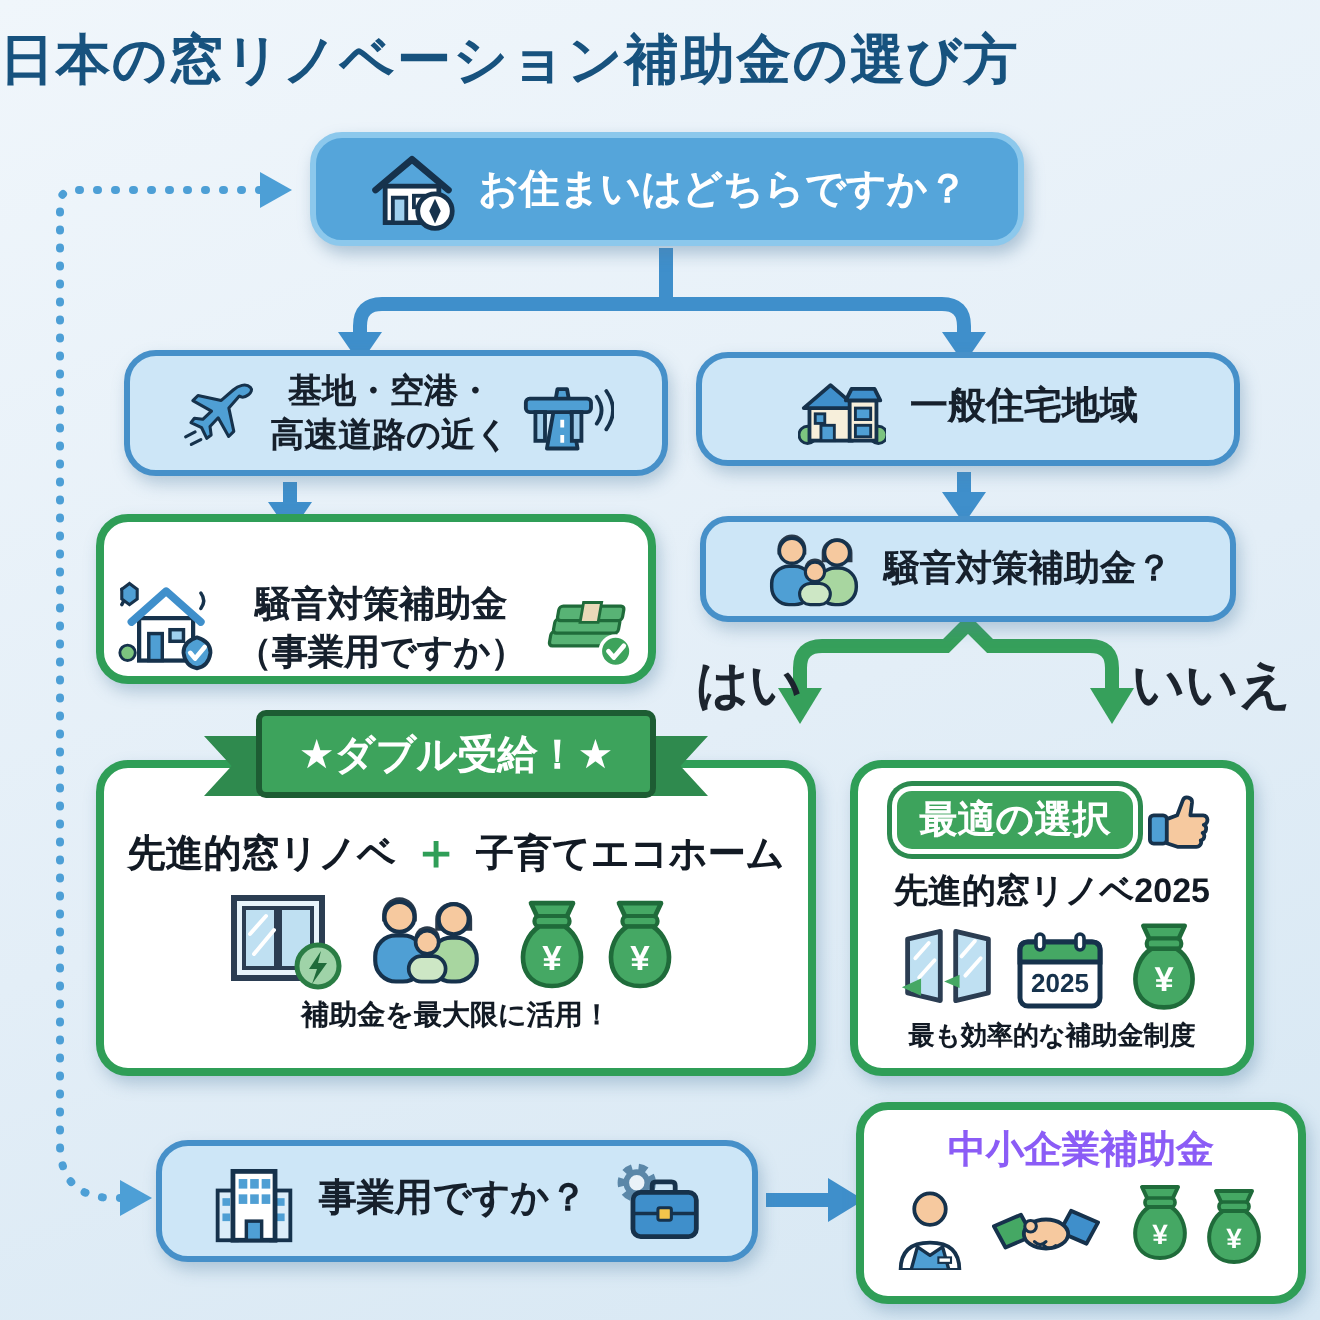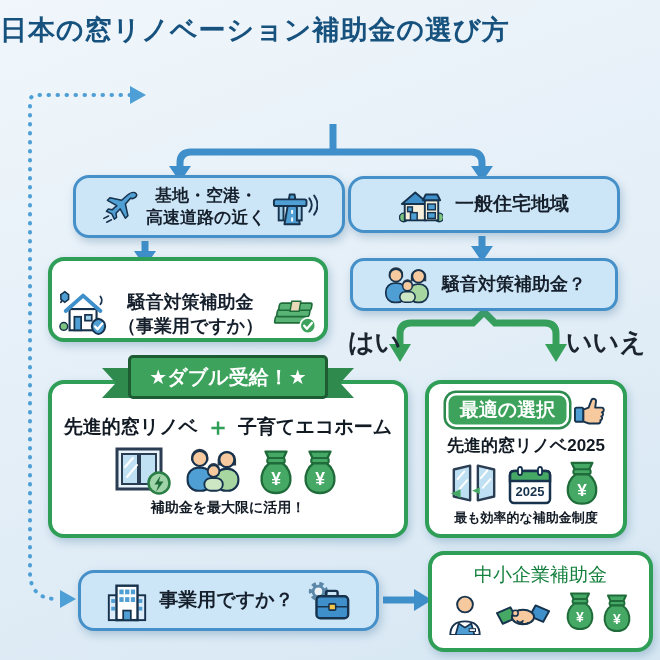--- a/index.html
+++ b/index.html
@@ -45,21 +45,21 @@
   .opt-inner{display:flex;flex-direction:column;align-items:center;justify-content:flex-start;
     width:100%;height:100%;padding-top:9px;box-sizing:border-box;}
   .badge-row{display:flex;align-items:center;gap:5px;}
   .pill{background:#3da35c;border-radius:10px;padding:4px 14px;color:#fff;font-size:19px;font-weight:bold;
     box-shadow:inset 0 0 0 2.5px #ffffff,0 0 0 2.5px #2c8a4f;white-space:nowrap;}
   .opt-prog{font-size:17px;font-weight:bold;color:#121a24;margin-top:7px;white-space:nowrap;}
   .opt-note{font-size:13px;font-weight:bold;color:#121a24;margin-top:3px;white-space:nowrap;}
   
   .sme-inner{display:flex;flex-direction:column;align-items:center;justify-content:flex-start;
     width:100%;height:100%;padding-top:7px;box-sizing:border-box;}
-  .sme-title{font-size:19px;font-weight:normal;color:#15803d;white-space:nowrap;}
+  .sme-title{font-size:19px;font-weight:bold;color:#8b5cf6;white-space:nowrap;}
   .sme-icons{display:flex;align-items:flex-end;gap:12px;margin-top:3px;}
 </style>
 </head>
 <body>
 
 <div class="stage">
 
   <svg class="arrows" width="660" height="660" viewBox="0 0 660 660">
 
     <g stroke="#4d9fd6" stroke-width="4" fill="none" stroke-linecap="round" stroke-dasharray="0.5 8.5">
@@ -83,22 +83,33 @@
 
     <g stroke="#36a05b" stroke-width="7" fill="none">
       <path d="M400 346 V334 Q400 323 411 323 H473 L484 312 L495 323 H545 Q556 323 556 334 V346"></path>
     </g>
     <polygon points="389,344 411,344 400,362" fill="#36a05b"></polygon>
     <polygon points="545,344 567,344 556,362" fill="#36a05b"></polygon>
   </svg>
 
   <div class="title">日本の窓リノベーション補助金の選び方</div>
 
-
-  <div class="bx opt" style="left:73px;top:175px;width:272px;height:63px;gap:6px;">
+  <div class="bx q-blue" style="left:155px;top:66px;width:357px;height:57px;gap:10px;">
+    <svg width="46" height="42" viewBox="0 0 48 42">
+      <rect x="10" y="19" width="28" height="19" fill="#ffffff" stroke="#16324c" stroke-width="2.5"></rect>
+      <path d="M5 21 L24 5 L43 21" fill="none" stroke="#16324c" stroke-width="3.5" stroke-linecap="round" stroke-linejoin="round"></path>
+      <rect x="14" y="25" width="7" height="13" fill="#9fd0ee" stroke="#16324c" stroke-width="2"></rect>
+      <rect x="25" y="24" width="8" height="6" fill="#fff" stroke="#16324c" stroke-width="2"></rect>
+      <circle cx="36" cy="32" r="9" fill="#fff" stroke="#16324c" stroke-width="2.5"></circle>
+      <path d="M36 25.5 L39 32 L36 38.5 L33 32 Z" fill="#16324c"></path>
+    </svg>
+    <span class="qtext">お住まいはどちらですか？</span>
+  </div>
+
+  <div class="bx opt" style="left:62px;top:175px;width:272px;height:63px;gap:6px;">
     <svg width="40" height="38" viewBox="0 0 42 38">
       <path fill="#4f9fd4" stroke="#16324c" stroke-width="1.6" stroke-linejoin="round" d="M38 5c-2.4-2.4-6.5-.8-9 1.4l-6.3 5.5-12.2-2.6-2.7 2.7 9.8 5.5-4.6 4.3-4.4-.6-1.8 2.3 5.6 2.7 2.7 5.6 2.3-1.8-.6-4.4 4.3-4.6 5.5 9.8 2.7-2.7-2.6-12.2 5.5-6.3C34.8 11.5 40.4 7.4 38 5z"></path>
       <path d="M4 31 l5-2.6 M7 35 l5-2.6" stroke="#16324c" stroke-width="1.6" fill="none" stroke-linecap="round"></path>
     </svg>
     <span class="opttext">
       <span>基地・空港・</span><br>
       <span>高速道路の近く</span>
     </span>
     <svg width="46" height="40" viewBox="0 0 48 40">
       <path d="M13 38 L18.5 7 H23.5 L29 38 Z" fill="#4f9fd4" stroke="#16324c" stroke-width="2" stroke-linejoin="round"></path>

